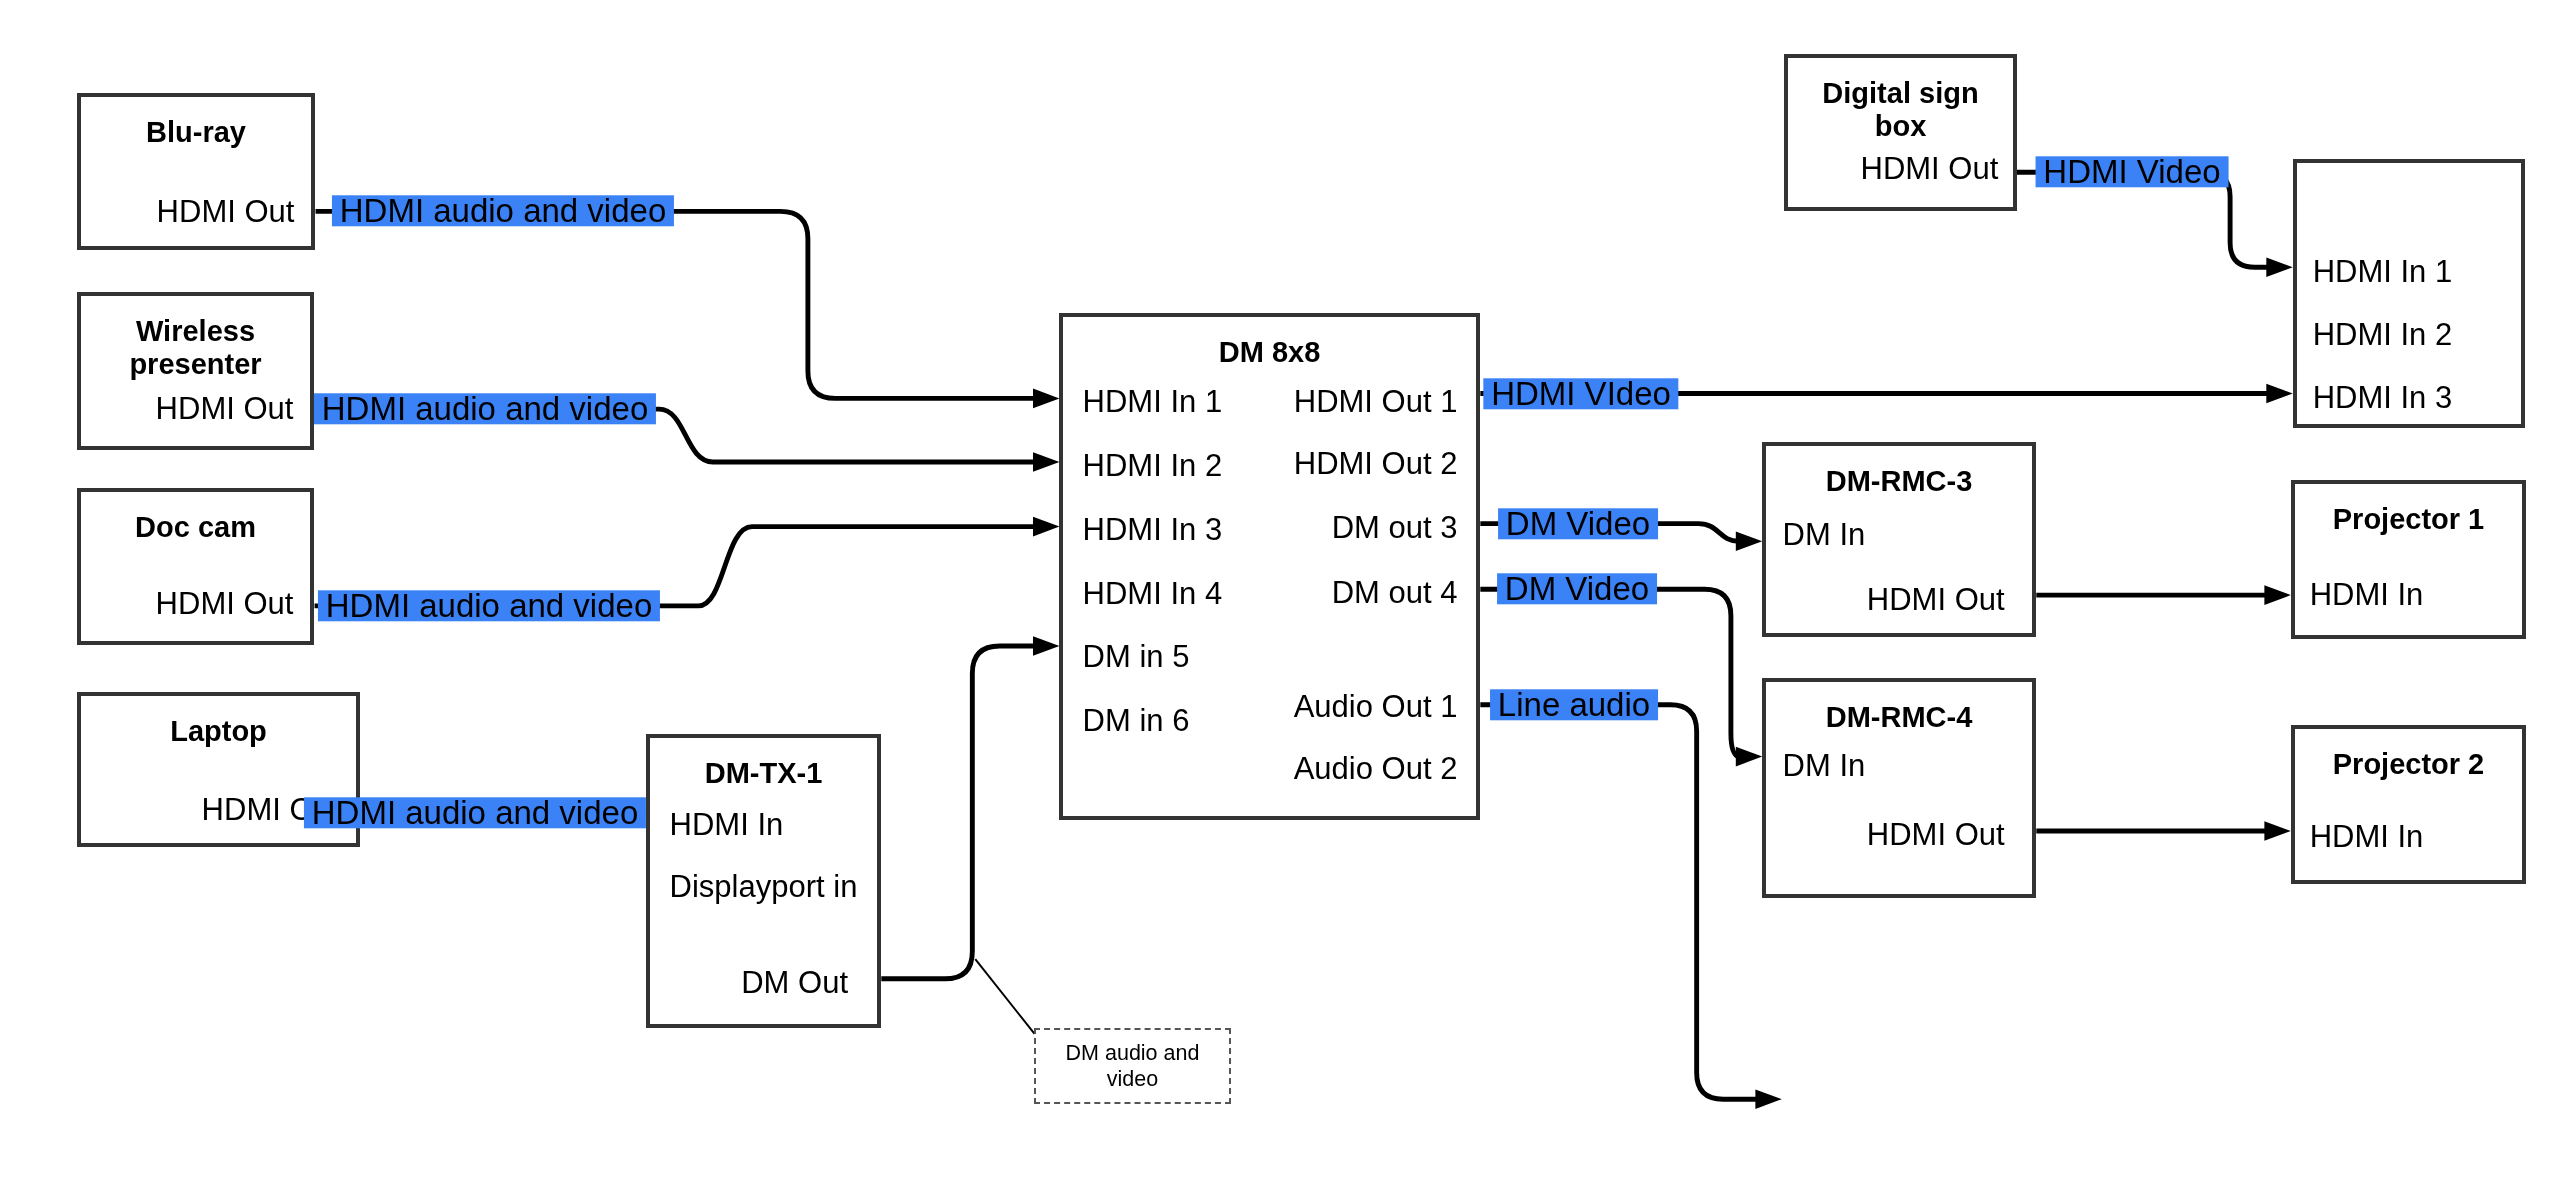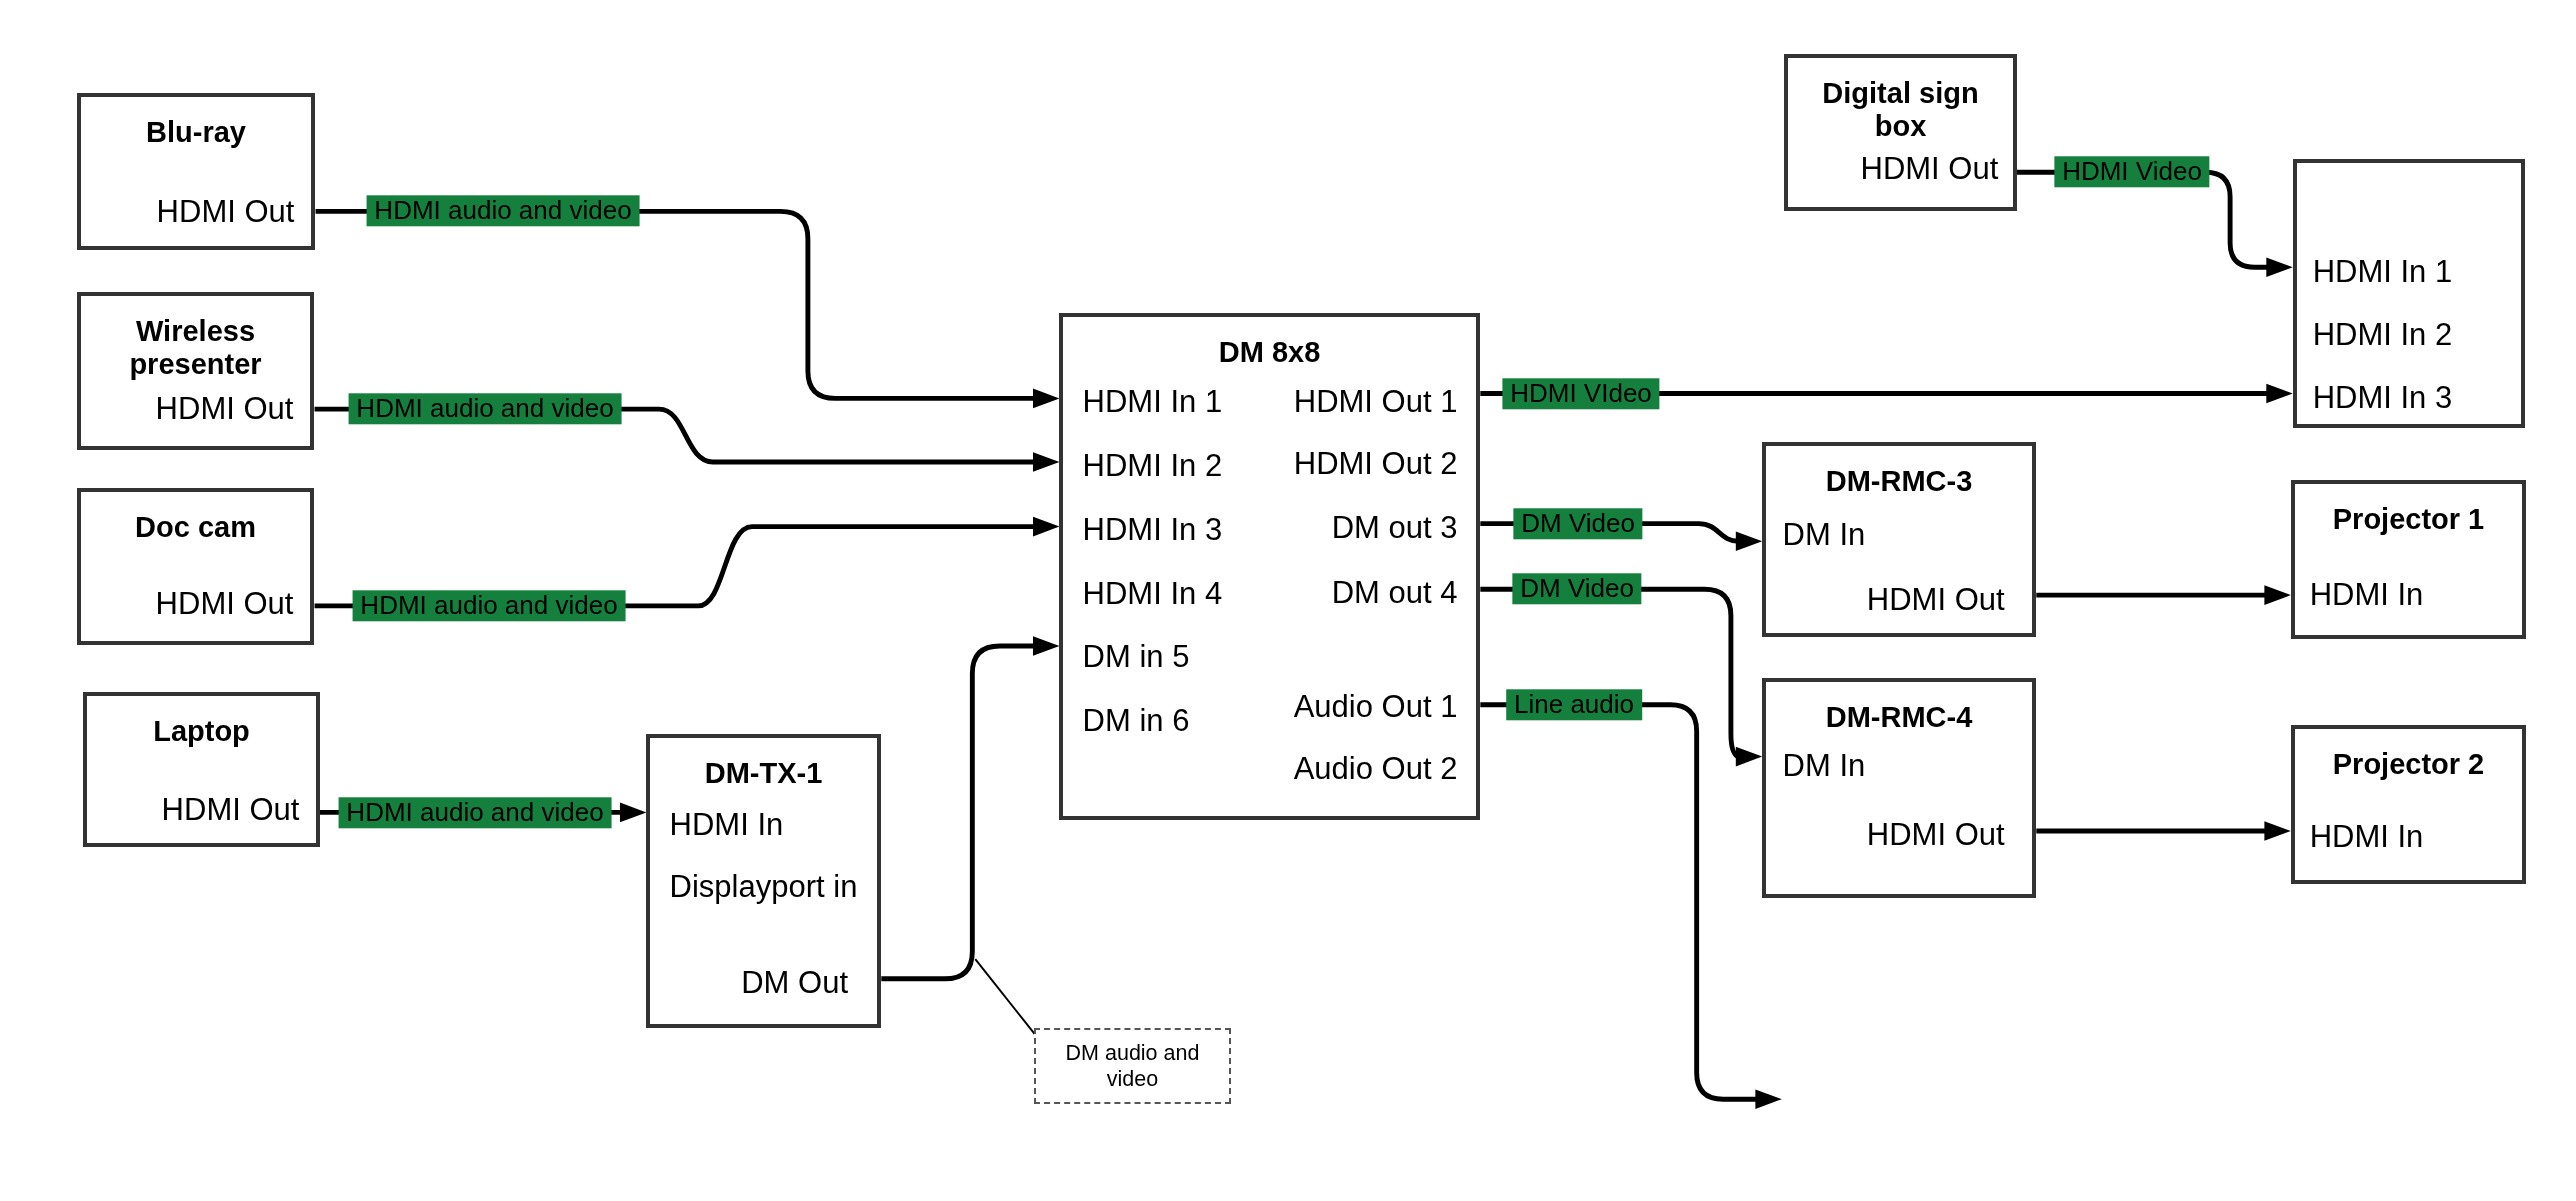--- a/index.html
+++ b/index.html
@@ -20,22 +20,22 @@
   .node .title{
     position:absolute;left:0;right:0;top:18.6px;text-align:center;
     font-weight:bold;font-size:29px;line-height:33px;white-space:pre-line;
   }
   .port{
     position:absolute;font-size:31px;line-height:26.4px;white-space:nowrap;
     transform:translateY(-50%);
   }
   .wlabel{
     position:absolute;transform:translate(-50%,-50%);
-    font-size:26px;line-height:27.4px;white-space:nowrap;
-    background:#15803d;padding:2px 7.8px;
+    font-size:33px;line-height:27.4px;white-space:nowrap;
+    background:#3b82f6;padding:2px 7.8px;
   }
   .callout{
     position:absolute;box-sizing:border-box;background:#fff;
     border:2px dashed #555;
     display:flex;align-items:center;justify-content:center;text-align:center;
     font-size:21.5px;line-height:26.4px;white-space:pre-line;
   }
 </style>
 </head>
 <body>
@@ -92,21 +92,21 @@
     <div class="title">Wireless
 presenter</div>
     <span class="port" style="right:16.6px;top:113px;">HDMI Out</span>
   </div>
 
   <div class="node" style="left:77px;top:488px;width:237px;height:157px;">
     <div class="title">Doc cam</div>
     <span class="port" style="right:16.6px;top:112px;">HDMI Out</span>
   </div>
 
-  <div class="node" style="left:83px;top:692px;width:237px;height:155px;">
+  <div class="node" style="left:77px;top:692px;width:283px;height:155px;">
     <div class="title">Laptop</div>
     <span class="port" style="right:16.6px;top:114px;">HDMI Out</span>
   </div>
 
   <div class="node" style="left:646px;top:734px;width:235px;height:294px;">
     <div class="title">DM-TX-1</div>
     <span class="port" style="left:19.6px;top:87px;">HDMI In</span>
     <span class="port" style="left:19.6px;top:149px;">Displayport in</span>
     <span class="port" style="right:29px;top:245px;">DM Out</span>
   </div>

